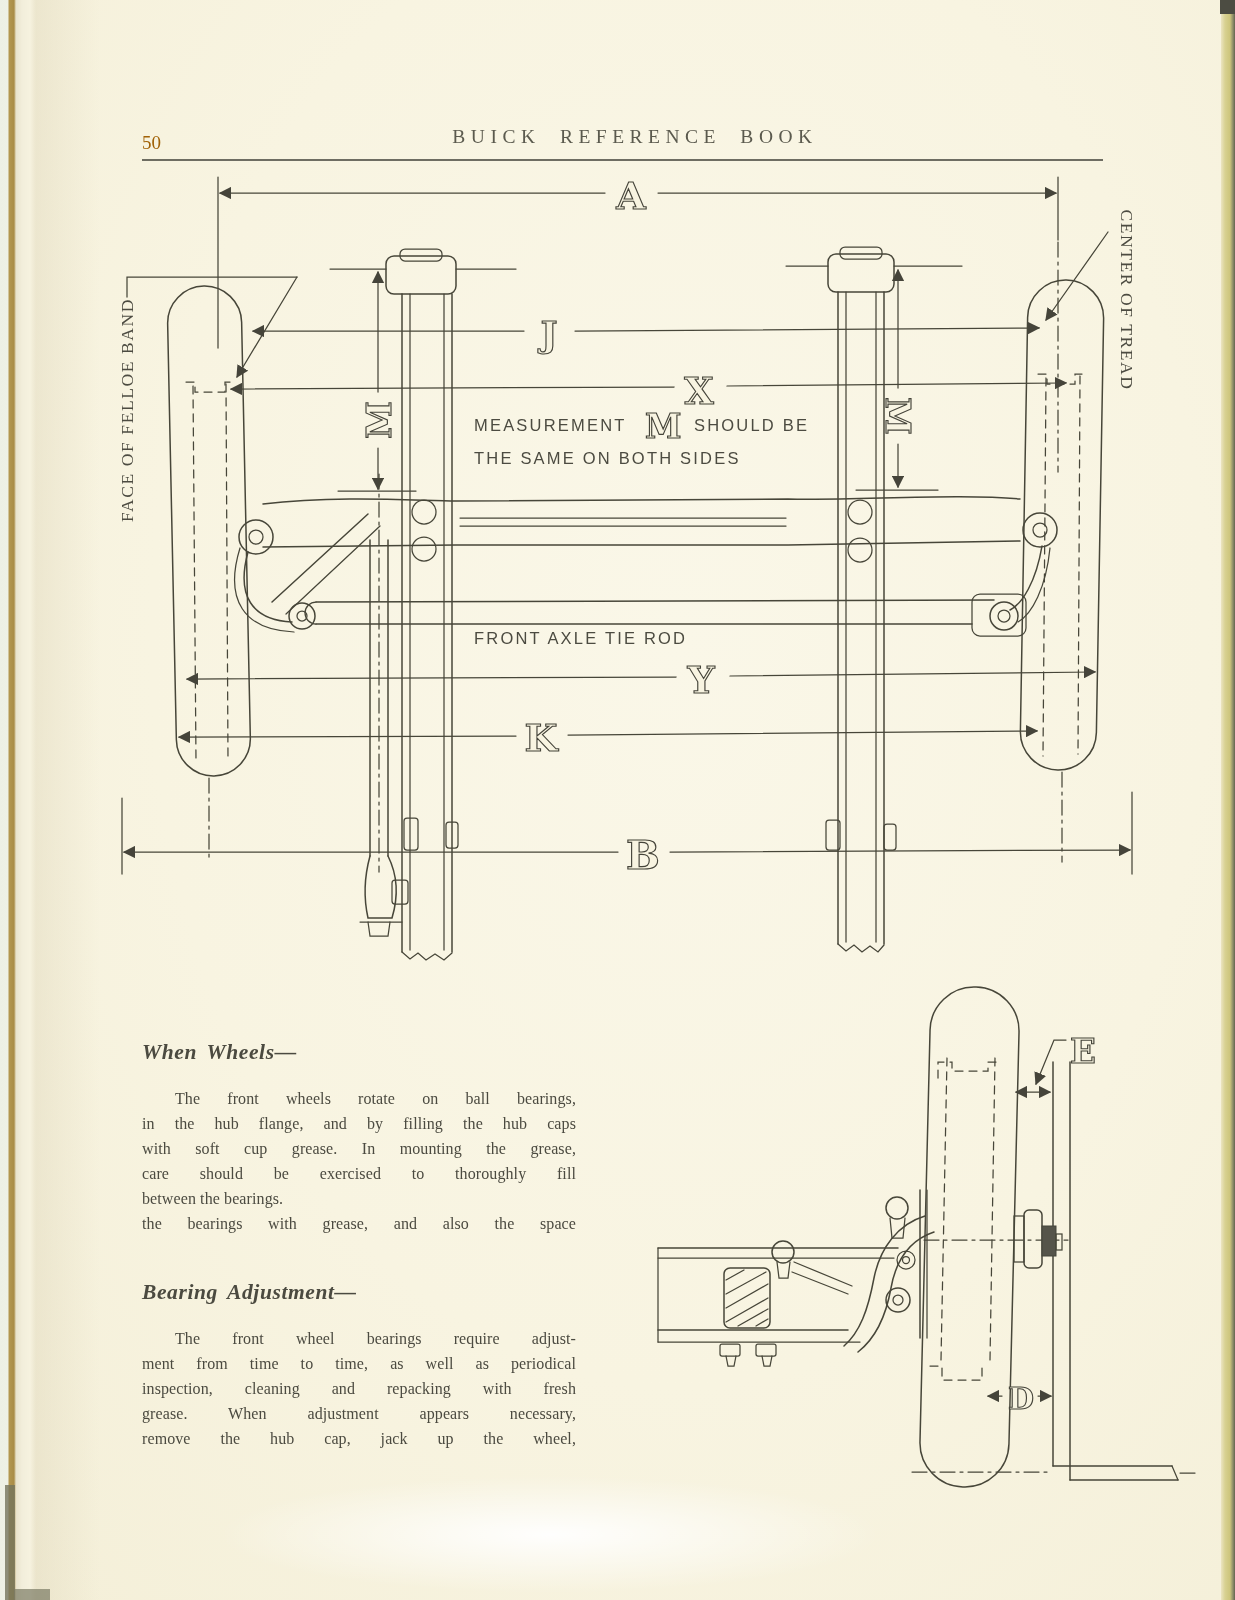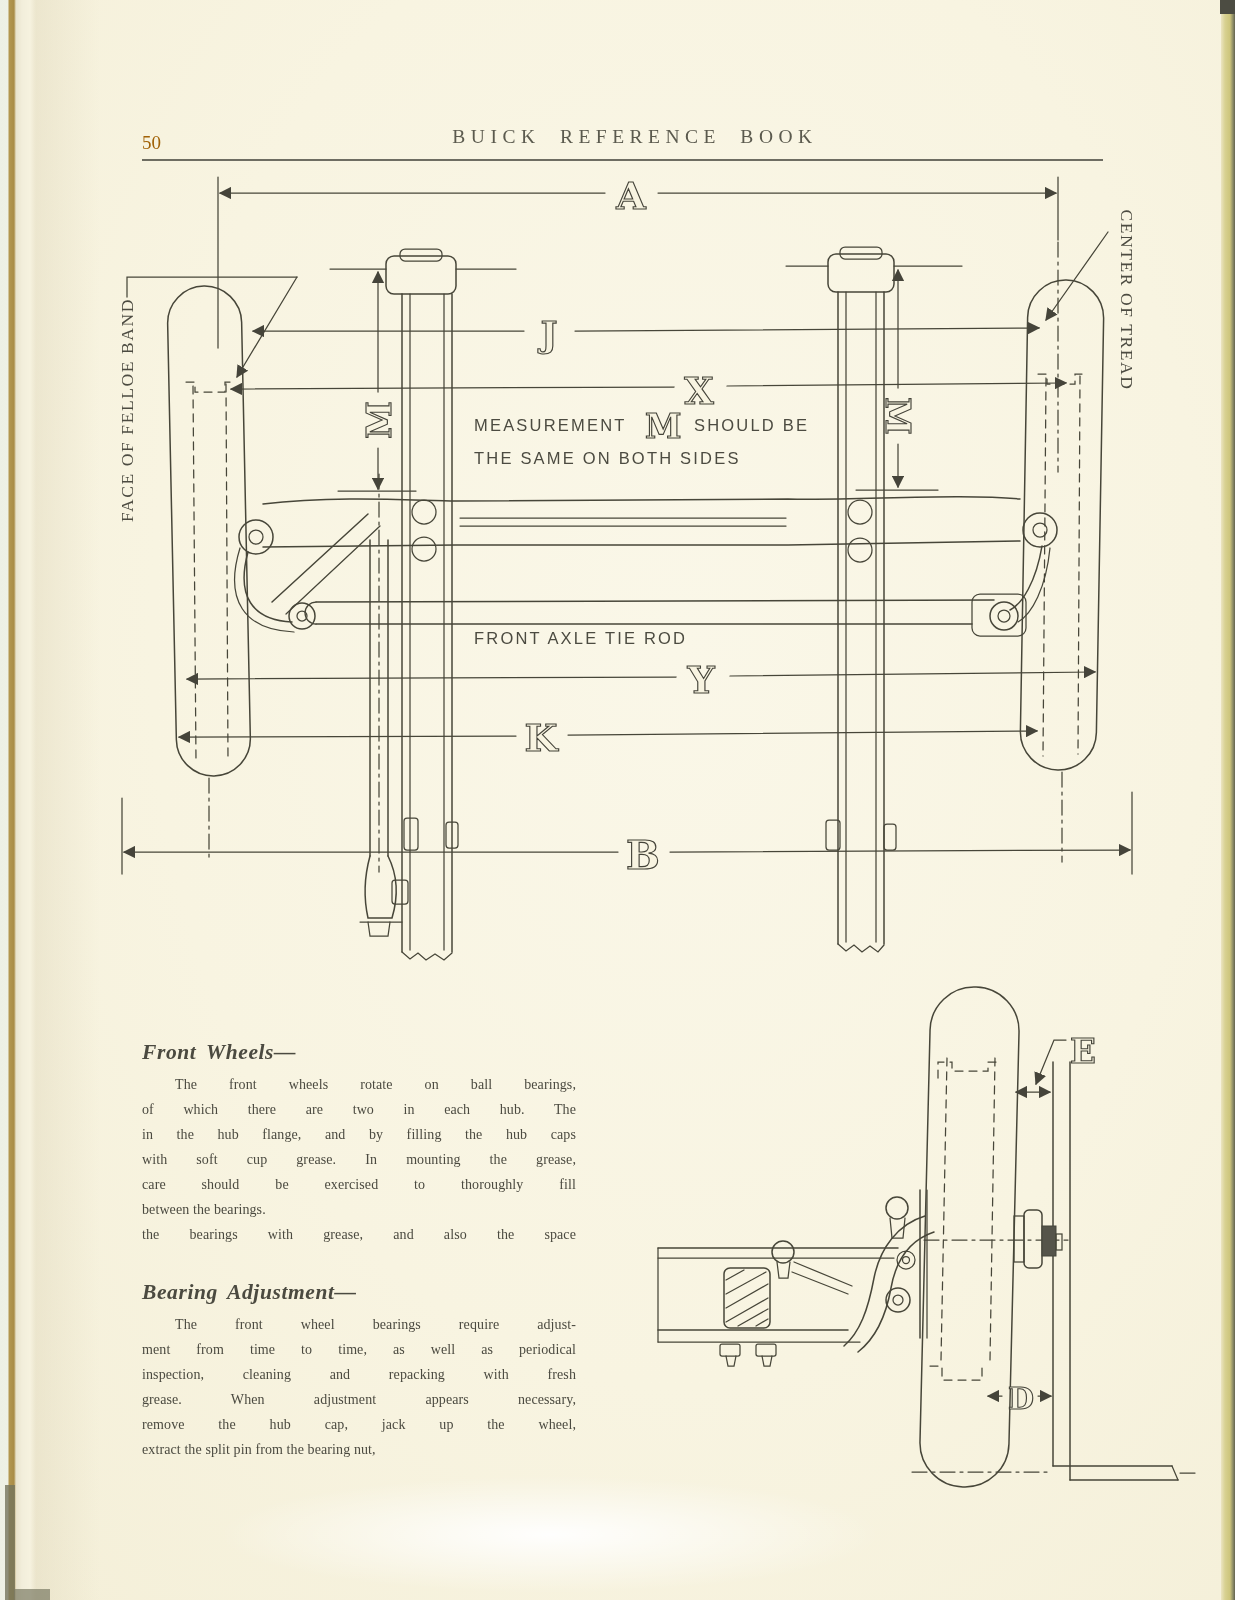--- a/index.html
+++ b/index.html
@@ -36,21 +36,21 @@
   .dsh{stroke-dasharray:8 6;}
   .ddot{stroke-dasharray:15 5 3 5;}
   .dimtxt{font-family:"DejaVu Serif",serif;font-weight:bold;fill:#f8f4e1;stroke:#45443a;stroke-width:1.15px;}
   .hand{font-family:"Liberation Sans",sans-serif;fill:#4c4b41;letter-spacing:2.2px;font-size:16.5px;}
   .vcall{font-family:"Liberation Serif",serif;fill:#4c4b41;font-size:17.5px;letter-spacing:1.6px;}
   .darkfill{fill:#55544a;stroke:#45443a;stroke-width:1;}
 
   
   .text-col{position:absolute;left:142px;width:434px;color:#4b4a40;z-index:5;}
   .sec-heading{font-size:21.5px;font-weight:bold;font-style:italic;letter-spacing:.6px;word-spacing:4px;}
-  .body-lines{margin-top:7px;font-size:14px;line-height:25px;letter-spacing:.1px;}
+  .body-lines{margin-top:21px;font-size:16px;line-height:25px;letter-spacing:.1px;}
   .bl{text-align:justify;text-align-last:justify;white-space:normal;}
   .bl-first{padding-left:33px;}
   .bl-last{text-align:left;text-align-last:left;}
 </style>
 </head>
 <body>
 
 <div class="paper-tint"></div>
 <div class="glow-bottom"></div>
 <div class="edge-left"></div>
@@ -301,35 +301,33 @@
         <rect class="dln thin" x="720" y="1344" width="20" height="12" rx="2"></rect>
         <path class="dln thin" d="M726,1356 l2,10 h6 l2,-10"></path>
         <rect class="dln thin" x="756" y="1344" width="20" height="12" rx="2"></rect>
         <path class="dln thin" d="M762,1356 l2,10 h6 l2,-10"></path>
       </g>
     </g>
   </g>
 </svg>
 
 <section class="text-col" style="top:1040px;">
-  <div class="sec-heading">Front Wheels—</div>
+  <div class="sec-heading">When Wheels—</div>
   <div class="body-lines">
     <div class="bl bl-first">The front wheels rotate on ball bearings,</div>
-    <div class="bl">of which there are two in each hub.  The</div>
     <div class="bl">in the hub flange, and by filling the hub caps</div>
     <div class="bl">with soft cup grease.  In mounting the grease,</div>
     <div class="bl">care should be exercised to thoroughly fill</div>
     <div class="bl bl-last">between the bearings.</div>
     <div class="bl">the bearings with grease, and also the space</div>
   </div>
 </section>
 
 <section class="text-col" style="top:1280px;">
   <div class="sec-heading">Bearing Adjustment—</div>
   <div class="body-lines">
     <div class="bl bl-first">The front wheel bearings require adjust-</div>
     <div class="bl">ment from time to time, as well as periodical</div>
     <div class="bl">inspection, cleaning and repacking with fresh</div>
     <div class="bl">grease.  When adjustment appears necessary,</div>
     <div class="bl">remove the hub cap, jack up the wheel,</div>
-    <div class="bl bl-last">extract the split pin from the bearing nut,</div>
   </div>
 </section>
 
 </body></html>

